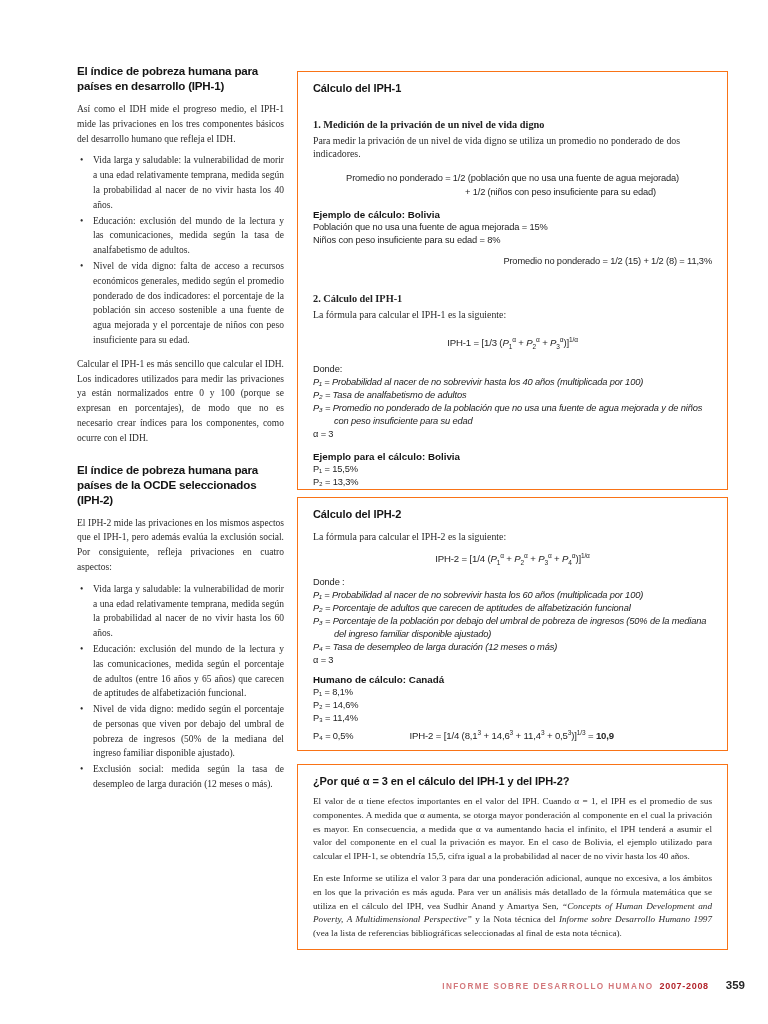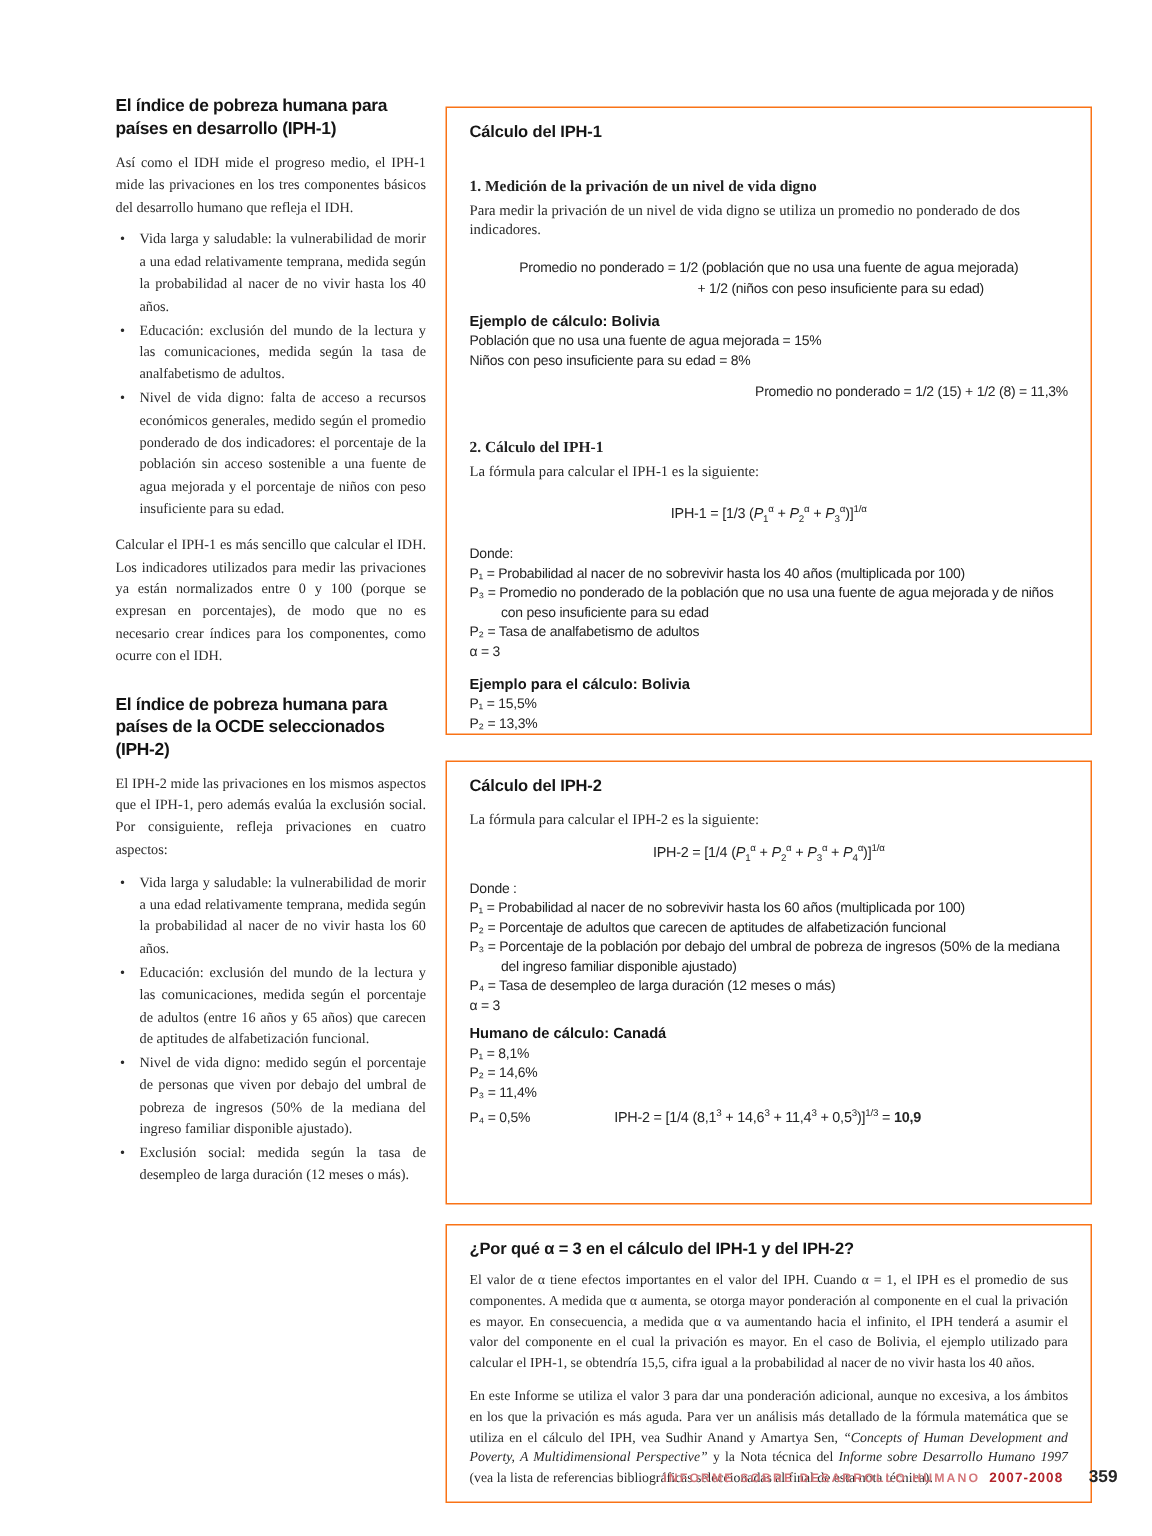--- a/index.html
+++ b/index.html
@@ -28,21 +28,21 @@
   }
   ul.bullets li::before { content:"\2022"; position:absolute; left:3px; top:0; }
 
   
   .right-col { position:absolute; left:297px; top:71px; width:431px; }
   .calc-box {
     border:1px solid #f97316; box-sizing:border-box; background:#fff;
     padding:10px 15px; overflow:hidden;
   }
   #box1 { height:419px; }
-  #box2 { height:296px; margin-top:17px; }
+  #box2 { height:254px; margin-top:7px; }
   #box3 { min-height:186px; margin-top:13px; padding-bottom:8px; }
 
   .box-title {
     font-family:"Liberation Sans", sans-serif; font-weight:bold;
     font-size:11px; color:#161616; letter-spacing:-0.1px;
   }
   .serif-head { font-weight:bold; font-size:10.3px; line-height:13px; margin-top:24px; color:#222; }
   .serif-text { font-size:9.8px; line-height:13px; margin:3px 0 0 0; }
   .just { text-align:justify; font-size:9.2px; line-height:13.8px; margin-top:8px; }
 
@@ -55,21 +55,21 @@
     line-height:13px; margin-top:9px; color:#161616;
   }
   .f-block { margin-top:11px; text-align:center; line-height:14px; }
   .f-shift { padding-left:96px; }
   .indent { margin-left:46px; margin-top:8px;text-align:right; }
   .center { text-align:center; }
   .formula { margin-top:11px; font-size:9.6px; line-height:16px; }
   .formula sub, .def sub, sub { font-size:68%; }
   .formula sup, sup { font-size:68%; }
   .formula i, .just i { font-style:italic; }
-  .def { padding-left:21px; text-indent:-21px; }
+  .def { padding-left:21px; text-indent:-21px;font-style:italic; }
   .mt8 { margin-top:8px; }
   .value-row { display:flex; align-items:baseline; }
   .value-row .row-formula { margin-left:56px; }
 
   
   .footer {
     position:absolute; top:979px; right:23px;
     display:flex; align-items:baseline;
     font-family:"Liberation Sans", sans-serif; white-space:nowrap;
   }
@@ -114,22 +114,22 @@
       </div>
       <div class="sans-head">Ejemplo de cálculo: Bolivia</div>
       <div class="sans">Población que no usa una fuente de agua mejorada = 15%</div>
       <div class="sans">Niños con peso insuficiente para su edad = 8%</div>
       <div class="sans indent">Promedio no ponderado = 1/2 (15) +  1/2 (8) = 11,3%</div>
       <div class="serif-head">2. Cálculo del IPH-1</div>
       <div class="serif-text">La fórmula para calcular el IPH-1 es la siguiente:</div>
       <div class="sans center formula"><span>IPH-1 = [1/3 (</span><i>P</i><sub>1</sub><sup>α</sup><span> + </span><i>P</i><sub>2</sub><sup>α</sup><span> + </span><i>P</i><sub>3</sub><sup>α</sup><span>)]</span><sup>1/α</sup></div>
       <div class="sans mt8">Donde:</div>
       <div class="sans def">P₁ = Probabilidad al nacer de no sobrevivir hasta los 40 años (multiplicada por 100)</div>
+      <div class="sans def">P₂ = Tasa de analfabetismo de adultos</div>
       <div class="sans def">P₃ = Promedio no ponderado de la población que no usa una fuente de agua mejorada y de niños con peso insuficiente para su edad</div>
-      <div class="sans def">P₂ = Tasa de analfabetismo de adultos</div>
       <div class="sans">α  = 3</div>
       <div class="sans-head">Ejemplo para el cálculo: Bolivia</div>
       <div class="sans">P₁ = 15,5%</div>
       <div class="sans">P₂ = 13,3%</div>
       <div class="sans">P₃ = 11,3</div>
       <div class="sans center formula" style="margin-top:3px"><span>IPH-1 = [1/3 (15,5</span><sup>3</sup><span> + 13,3</span><sup>3</sup><span> + 11,3</span><sup>3</sup><span>)]</span><sup>1/3</sup><span> = </span><b>13,6</b></div>
     </section>
 
     <section class="calc-box" id="box2">
       <div class="box-title">Cálculo del IPH-2</div>

